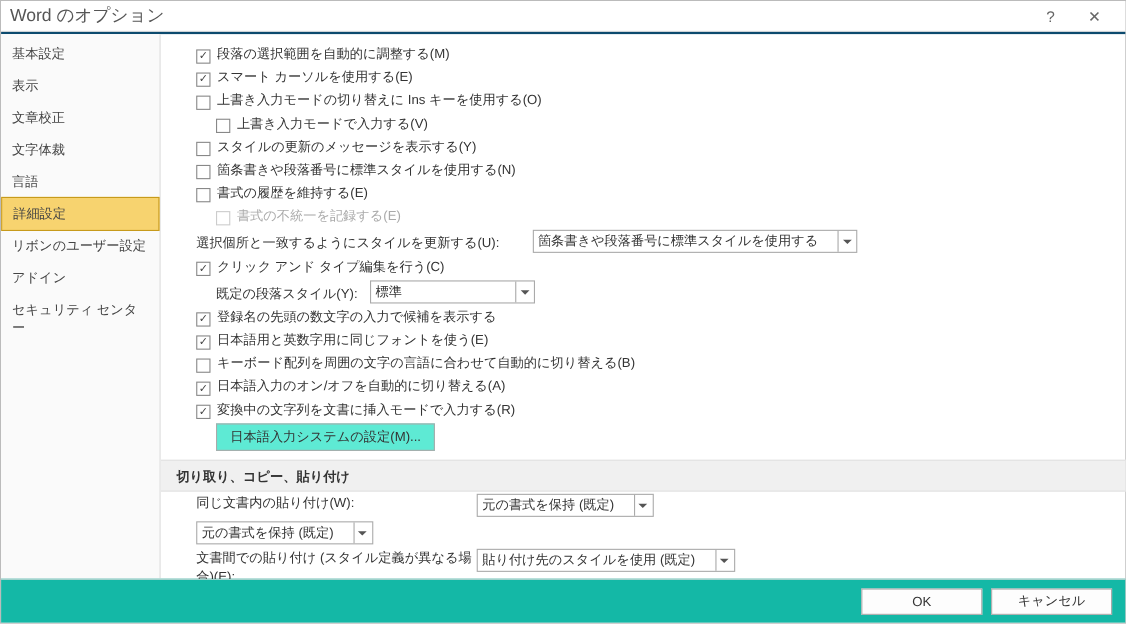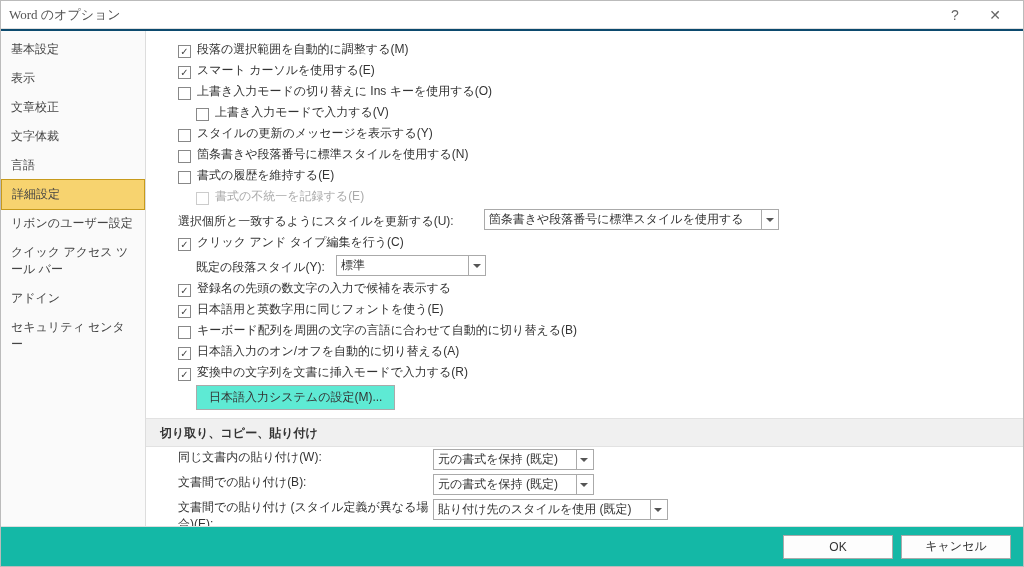--- a/index.html
+++ b/index.html
@@ -19,21 +19,21 @@
     position: relative;
   }
   .titlebar {
     height: 28px;
     display: flex;
     align-items: center;
     padding: 0 8px;
     background: #fff;
     border-bottom: 1px solid #e0e0e0;
   }
-  .titlebar .title { flex: 1; font-size: 13px; color: #555; font-family: Liberation Serif, serif; }
+  .titlebar .title { flex: 1; font-size: 16px; color: #555; }
   .titlebar .btn {
     width: 40px; height: 28px;
     display: flex; align-items: center; justify-content: center;
     color: #666; font-size: 14px;
   }
   .body {
     flex: 1;
     display: flex;
     overflow: hidden;
     border-top: 2px solid #0c4a6e;
@@ -158,21 +158,20 @@
   <div class="body">
 
     <div class="sidebar">
       <div class="side-item">基本設定</div>
       <div class="side-item">表示</div>
       <div class="side-item">文章校正</div>
       <div class="side-item">文字体裁</div>
       <div class="side-item">言語</div>
       <div class="side-item selected">詳細設定</div>
       <div class="side-item">リボンのユーザー設定</div>
-      <div class="side-item">クイック アクセス ツール バー</div>
       <div class="side-item">アドイン</div>
       <div class="side-item">セキュリティ センター</div>
     </div>
 
     <div class="content-wrap">
       <div class="content">
 
         <div class="opt-row indent1">
           <span class="chk checked"></span>
           <span class="lbl">段落の選択範囲を自動的に調整する(M)</span>
@@ -255,21 +254,20 @@
 
         <div class="paste-grid">
           <div class="opt-row indent1">
             <span class="paste-label lbl">同じ文書内の貼り付け(W):</span>
             <div class="select">
               <span class="sel-text">元の書式を保持 (既定)</span>
               <span class="caret"></span>
             </div>
           </div>
           <div class="opt-row indent1">
-            <span class="paste-label lbl">文書間での貼り付け(B):</span>
             <div class="select">
               <span class="sel-text">元の書式を保持 (既定)</span>
               <span class="caret"></span>
             </div>
           </div>
           <div class="opt-row indent1">
             <span class="paste-label lbl" style="width:255px">文書間での貼り付け (スタイル定義が異なる場合)(E):</span>
             <div class="select" style="min-width:180px">
               <span class="sel-text">貼り付け先のスタイルを使用 (既定)</span>
               <span class="caret"></span>

